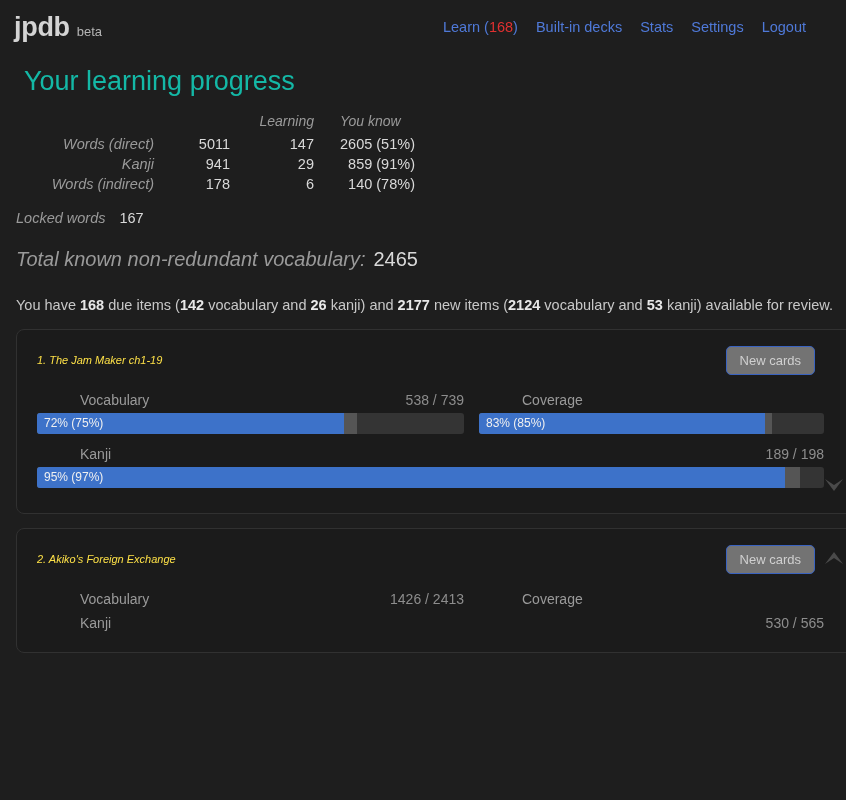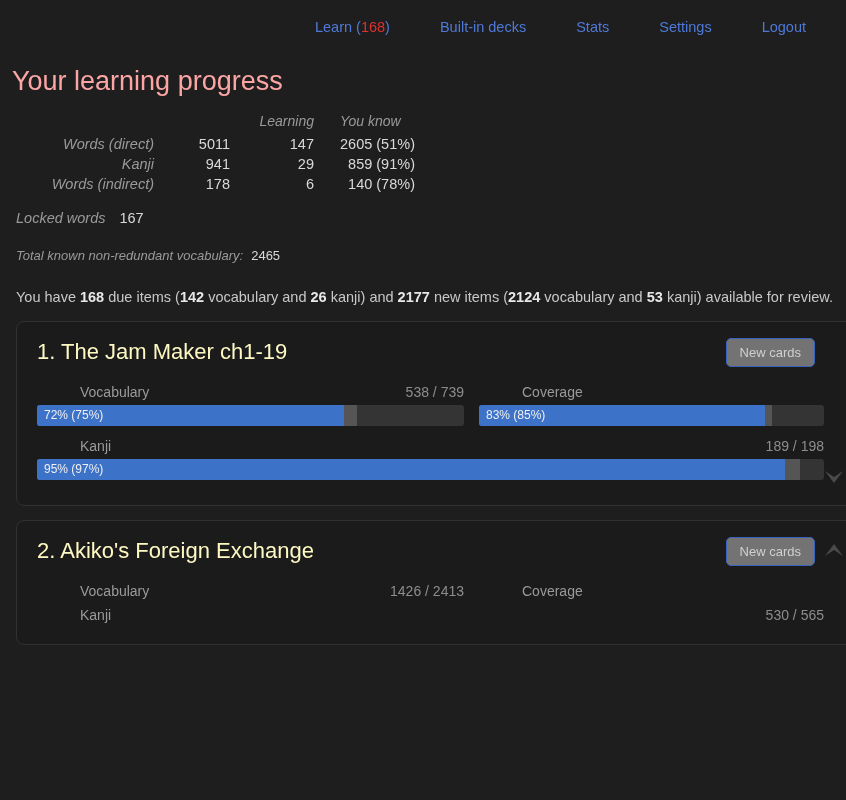--- a/index.html
+++ b/index.html
@@ -36,39 +36,39 @@
   }
   .brand-beta {
     font-size: 13px;
     color: #b5b5b5;
     font-weight: normal;
   }
   .navlinks {
     margin-left: auto;
     display: flex;
     align-items: center;
-    gap: 50px;
+    gap: 18px;
   }
   .navlink {
     font-size: 14.5px;
     color: #4f79d8;
     text-decoration: none;
     cursor: pointer;
     white-space: nowrap;
   }
   .navlink .count { color: #e03030; }
 
   
   .page { padding: 0 8px; }
 
   h1.section-title {
     font-size: 27px;
     font-weight: normal;
-    color: #fca5a5;
-    margin: 12px 0 14px 4px;
+    color: #14b8a6;
+    margin: 12px 0 14px 16px;
     padding-left: 0px;
   }
 
   
   .stats-wrap { padding-left: 0px; }
   table.stats {
     border-collapse: collapse;
     font-size: 14.5px;
     margin-bottom: 2px;
   }
@@ -102,21 +102,21 @@
     font-size: 14.5px;
     margin: 16px 0 0 8px;
     color: #d9d9d9;
   }
   .locked-row .lbl {
     font-style: italic;
     color: #9a9a9a;
     margin-right: 14px;
   }
   .total-row {
-    font-size: 13px;
+    font-size: 20px;
     margin: 22px 0 0 8px;
     color: #d9d9d9;
   }
   .total-row .lbl {
     font-style: italic;
     color: #9a9a9a;
     margin-right: 8px;
   }
 
   .summary {
@@ -157,24 +157,25 @@
     margin: 0 0 14px 8px;
     padding: 16px 38px 16px 20px;
     width: 838px;
   }
   .deck-head {
     display: flex;
     align-items: center;
     margin-bottom: 14px;
   }
   .deck-title {
-    font-size: 22px;
-    color: #fef9c3;
+    font-size: 11px;
+    color: #fde047;
     cursor: pointer;
     text-decoration: none;
+    font-style: italic;
   }
   .new-cards-btn {
     margin-left: auto;
     padding: 6px 13px;
     border: 1px solid #3a63c0;
     border-radius: 5px;
     background: #737373;
     color: #d0d0d0;
     font-size: 13px;
     font-family: "Liberation Sans", sans-serif;
@@ -238,20 +239,24 @@
     cursor: pointer;
   }
   .sort-arrow svg { display: block; }
   .arrow-down { bottom: 14px; }
   .arrow-up { top: 14px; }
 </style>
 </head>
 <body>
 
 <div class="topnav">
+  <div class="brand">
+    <span class="brand-name">jpdb</span>
+    <span class="brand-beta">beta</span>
+  </div>
   <div class="navlinks">
     <a class="navlink"><span>Learn (</span><span class="count">168</span><span>)</span></a>
     <a class="navlink">Built-in decks</a>
     <a class="navlink">Stats</a>
     <a class="navlink">Settings</a>
     <a class="navlink">Logout</a>
   </div>
 </div>
 
 <div class="page">

